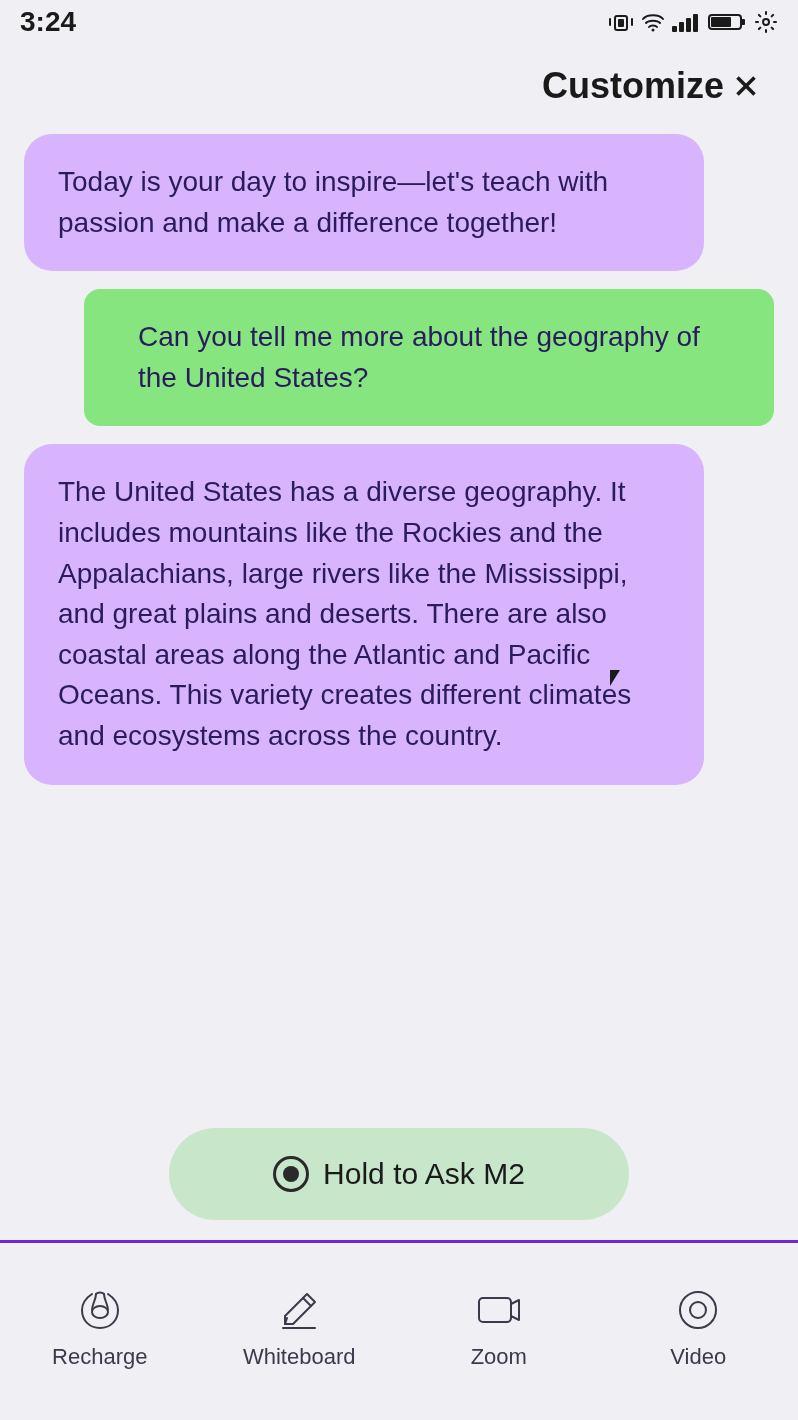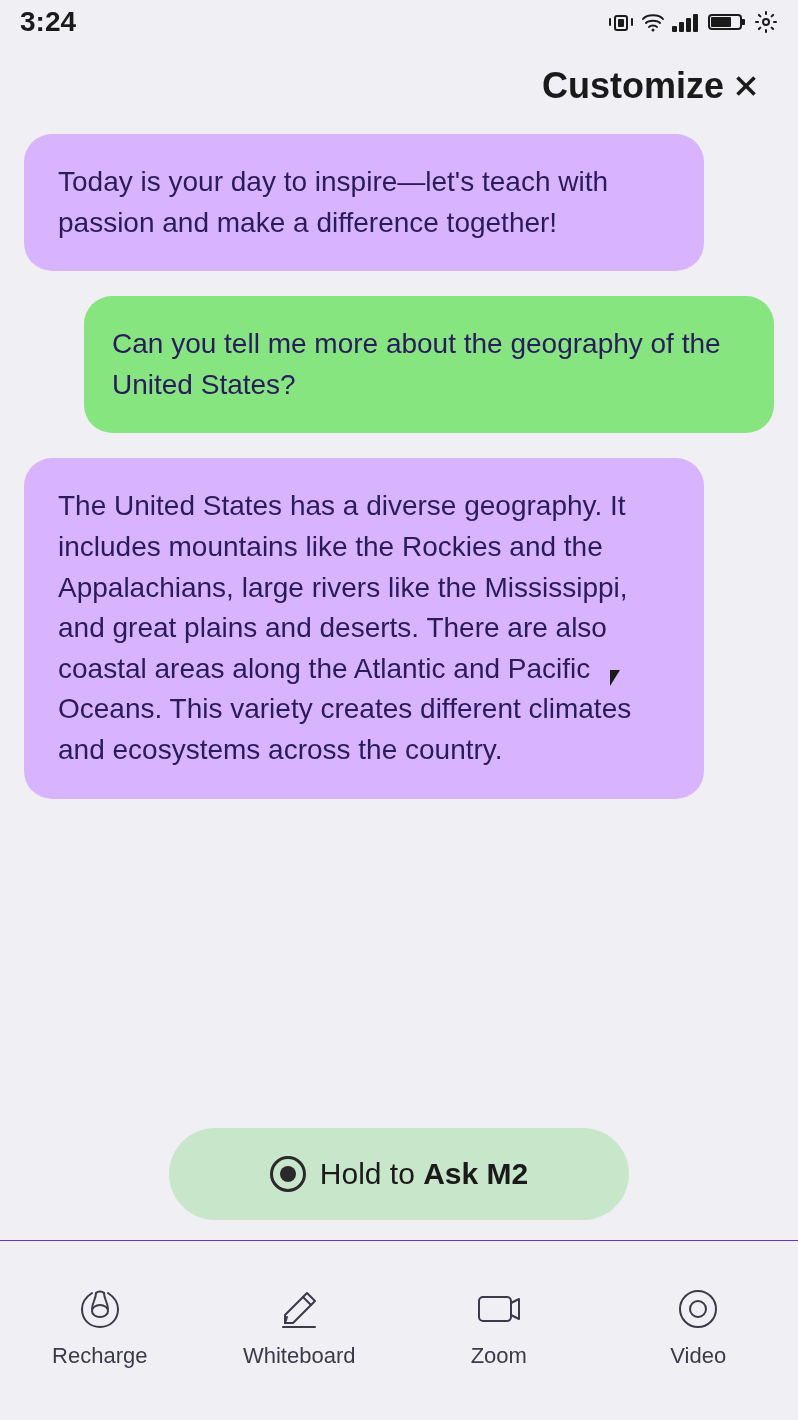--- a/index.html
+++ b/index.html
@@ -65,35 +65,35 @@
       height: 34px;
       stroke: #1a1a1a;
       stroke-width: 2.5;
     }
 
     
     .chat-area {
       padding: 10px 24px;
       display: flex;
       flex-direction: column;
-      gap: 25px;
+      gap: 18px;
     }
 
     
     .bubble-left {
       background-color: #d8b4fe;
       border-radius: 28px;
       padding: 28px 34px;
       max-width: 680px;
       align-self: flex-start;
     }
     .bubble-right {
       background-color: #86e57f;
-      border-radius: 28px;
-      padding: 28px 28px;
+      border-radius: 16px;
+      padding: 28px 54px;
       max-width: 700px;
       align-self: flex-end;
       margin-left: 60px;
     }
     .bubble-text {
       font-size: 28px;
       line-height: 1.45;
       color: #2a1a5e;
       font-weight: 400;
     }
@@ -136,33 +136,33 @@
       height: 16px;
       border-radius: 50%;
       background-color: #2a2a2a;
     }
     .hold-button-text {
       font-size: 30px;
       color: #1a1a1a;
       font-weight: 400;
     }
     .hold-button-text strong {
-      font-weight: 700;
+      font-weight: 400;
       margin-top: 40px;
     }
 
     
     .bottom-nav {
       position: absolute;
       bottom: 0;
       left: 0;
       right: 0;
       height: 180px;
       background-color: #f0eff4;
-      border-top: 1px solid #6d28d9;
+      border-top: 3px solid #6d28d9;
       display: flex;
       align-items: center;
       justify-content: space-around;
       padding: 10px 0 20px 0;
     }
     .nav-item {
       display: flex;
       flex-direction: column;
       align-items: center;
       gap: 8px;

